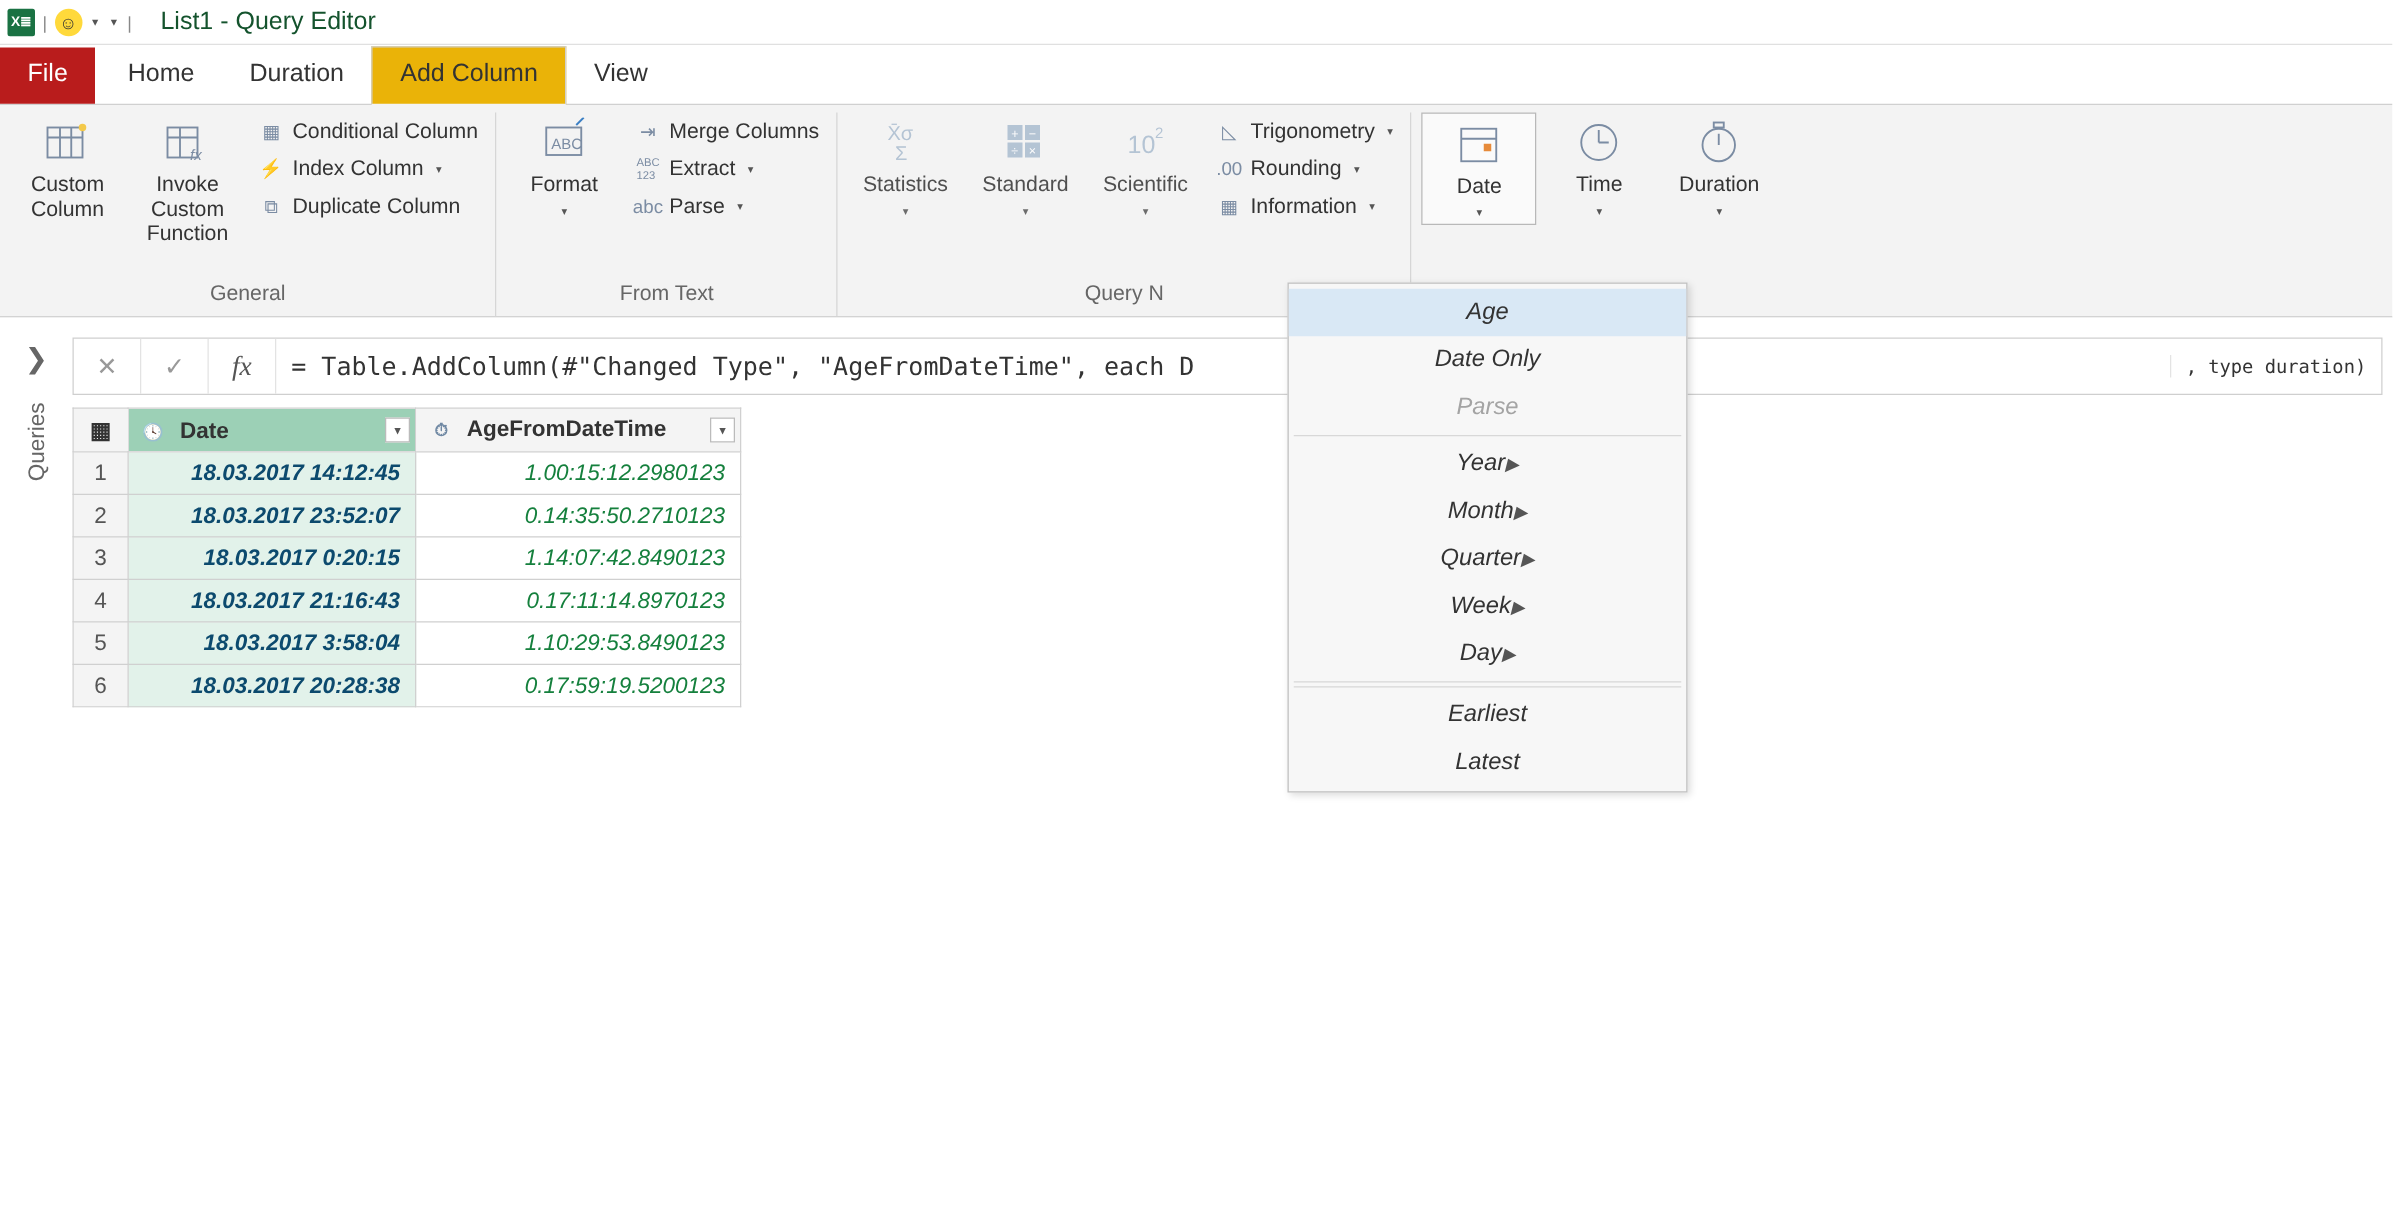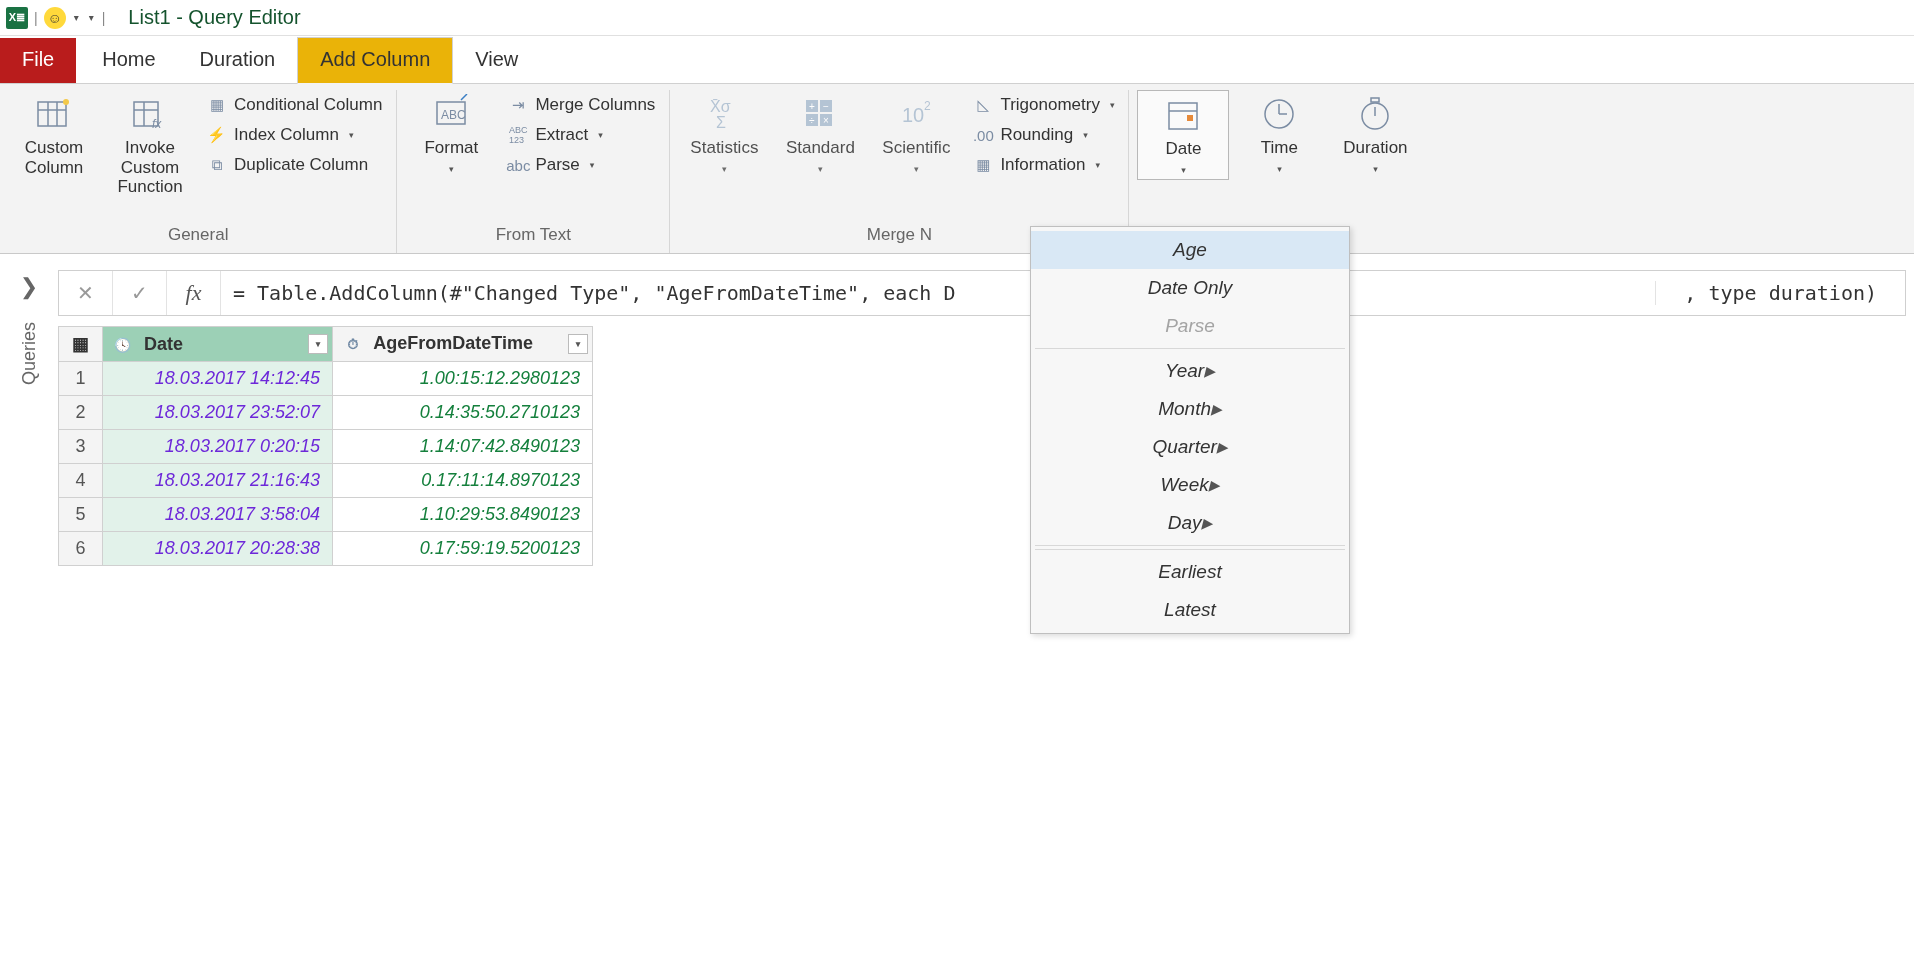--- a/index.html
+++ b/index.html
@@ -49,32 +49,32 @@
   .side-rail { width:58px; display:flex; flex-direction:column; align-items:center; padding-top:20px; gap:14px; color:#666;}
   .side-rail .expander { font-size:22px; cursor:pointer;}
   .side-rail .queries { writing-mode:vertical-rl; transform:rotate(180deg); font-size:18px; color:#666; margin-top:8px;}
   .main-col { flex:1; padding:8px 0 0 0;}
 
   
   .formula-bar { display:flex; align-items:center; border:1px solid #cfcfcf; height:46px; margin:8px 8px 10px 0;}
   .fb-btn { width:54px; height:100%; display:flex; align-items:center; justify-content:center; border-right:1px solid #e3e3e3; color:#999; font-size:20px; cursor:pointer;}
   .fb-fx { font-family:"Segoe UI"; font-style:italic; font-size:22px; color:#555;}
   .fb-input { flex:1; padding:0 12px; font-family:Consolas,monospace; font-size:20px; color:#333; white-space:nowrap; overflow:hidden;}
-  .fb-right { padding:0 28px; font-family:Consolas,monospace; font-size:20px; color:#333; border-left:1px solid #e3e3e3; white-space:nowrap;margin-left:39px;}
+  .fb-right { padding:0 12px; font-family:Consolas,monospace; font-size:15px; color:#333; border-left:1px solid #e3e3e3; white-space:nowrap;margin-left:39px;}
 
   
   .dtable { border-collapse:collapse; margin-left:0;}
   .dtable th, .dtable td { border:1px solid #d0d0d0; font-size:18px; }
   .dtable th { background:#9cd0b6; font-weight:600; text-align:left; padding:6px 10px; position:relative; color:#333;}
   .dtable th.c2 { background:#f4f4f4; font-weight:600;}
   .dtable th .drop-sq { position:absolute; right:4px; top:50%; transform:translateY(-50%); width:20px; height:20px; border:1px solid #bbb; background:#fff; display:flex; align-items:center; justify-content:center; font-size:9px; color:#555;}
   .dtable th .type-ic { display:inline-flex; width:20px; height:20px; align-items:center; justify-content:center; margin-right:6px; color:#6f88a3; font-size:14px;}
   .dtable .corner { width:44px; background:#f4f4f4; text-align:center;}
   .dtable .rownum { width:44px; background:#f4f4f4; text-align:center; color:#555; padding:6px 0;}
-  .dtable td.datecell { background:#e2f2ea; font-style:italic; text-align:right; padding:6px 12px; color:#6d28d9; width:230px;}
+  .dtable td.datecell { background:#e2f2ea; font-style:italic; text-align:right; padding:6px 12px; color:#0c4a6e; width:230px;font-weight:bold;}
   .dtable td.agecell { font-style:italic; text-align:right; padding:6px 12px; color:#15803d; width:260px;}
 </style>
 </head>
 <body>
 
 <div class="titlebar">
   <div class="excel-icon">X≣</div>
   <span class="sep">|</span>
   <div class="smiley">☺</div>
   <span class="qat-drop">▾</span>
@@ -221,21 +221,21 @@
           <span>Rounding</span>
           <span class="drop">▾</span>
         </div>
         <div class="row">
           <span class="ic">▦</span>
           <span>Information</span>
           <span class="drop">▾</span>
         </div>
       </div>
     </div>
-    <div class="group-label">Merge N</div>
+    <div class="group-label">Query N</div>
   </div>
 
   <div class="group" style="border-right:none;">
     <div class="group-body">
       <div class="big-btn date-btn">
         <div class="ic">
           <svg viewBox="0 0 40 40" width="40" height="40">
               <rect x="6" y="8" width="28" height="26"></rect>
               <line x1="6" y1="16" x2="34" y2="16"></line>
               <rect x="24" y="20" width="6" height="6" fill="#e68a3a" stroke="none"></rect>

